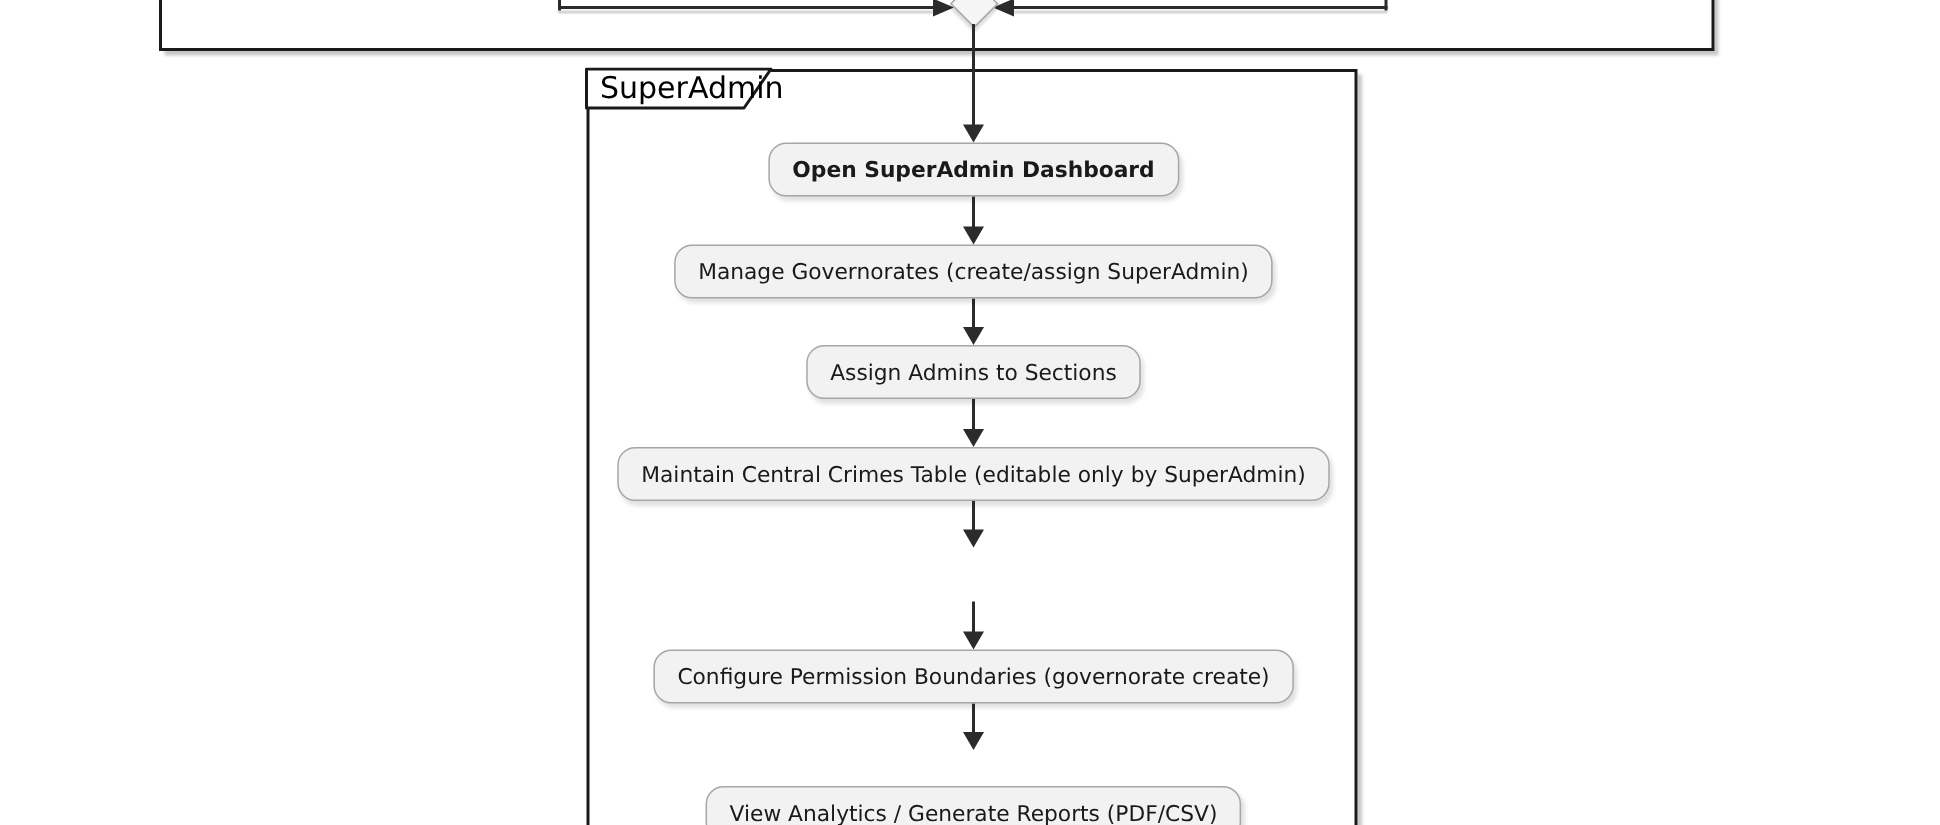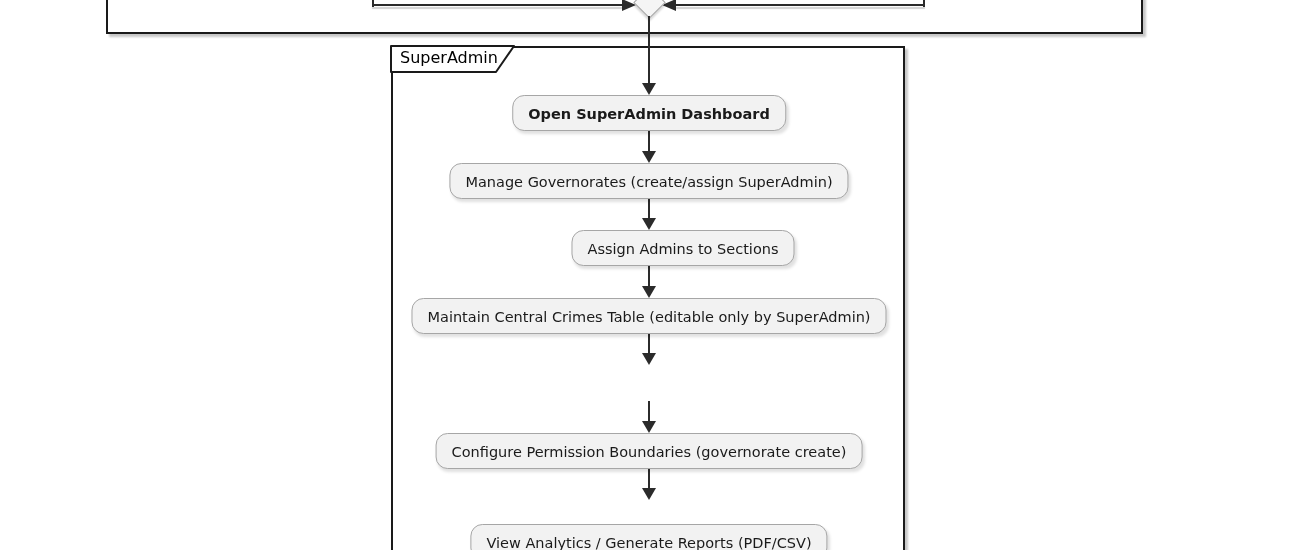--- a/index.html
+++ b/index.html
@@ -16,21 +16,21 @@
     overflow:hidden;font-family:"DejaVu Sans","Liberation Sans",sans-serif;
     color:var(--text);
   }
   
   .frame{position:absolute;border:2px solid var(--frame-border);background:#fff;
          box-shadow:3px 3px 2px rgba(0,0,0,0.22);}
   #outer-frame{left:106px;top:-52px;width:1033px;height:82px;z-index:2;}
   #partition{left:391px;top:46px;width:510px;height:530px;z-index:1;}
   
   #tab{position:absolute;left:390px;top:45px;z-index:4;}
-  #tab-label{position:absolute;left:400px;top:48px;z-index:5;font-size:16px;
+  #tab-label{position:absolute;left:400px;top:48px;z-index:5;font-size:20px;
              line-height:20px;color:#000;white-space:nowrap;}
   
   .stub{position:absolute;width:2px;height:7px;top:0;background:var(--line);z-index:3;}
   #stub-left{left:372px;}
   #stub-right{left:923px;}
   .hline{position:absolute;top:4px;height:2px;background:var(--line);z-index:3;
          box-shadow:0 3px 1px rgba(0,0,0,0.18);}
   #hline-left{left:372px;width:250px;}
   #hline-right{left:676px;width:249px;}
   .headR{position:absolute;top:-1px;left:622px;width:0;height:0;z-index:4;
@@ -51,21 +51,21 @@
                 border-top:12px solid var(--line);}
   #a0{top:16px;height:79px;} #a1{top:131px;height:32px;} #a2{top:199px;height:31px;}
   #a3{top:266px;height:32px;} #a4{top:334px;height:31px;} #a5{top:401px;height:32px;}
   #a6{top:469px;height:31px;} #tail{top:536px;height:14px;}
   
   .node{position:absolute;left:649px;transform:translateX(-50%);height:36px;
         line-height:36px;padding:0 15px;white-space:nowrap;font-size:14.5px;
         background:var(--node-fill);border:1.5px solid var(--node-border);
         border-radius:12px;z-index:7;box-shadow:2px 3px 3px rgba(0,0,0,0.12);
         box-sizing:border-box;color:var(--text);}
-  #s0{top:95px;font-weight:bold;} #s1{top:163px;} #s2{top:230px;margin-left:34px;} #s3{top:298px;}
+  #s0{top:95px;font-weight:bold;} #s1{top:163px;} #s2{top:230px;} #s3{top:298px;}
   #s4{top:365px;} #s5{top:433px;} #s6{top:524px;}
   
   #watermark{position:absolute;left:649px;top:483px;transform:translateX(-50%);
              z-index:40;font-size:54px;font-weight:bold;letter-spacing:2px;
              color:var(--watermark);opacity:0.55;direction:rtl;
              font-family:"DejaVu Sans",sans-serif;pointer-events:none;}
 </style>
 </head>
 <body>
 

